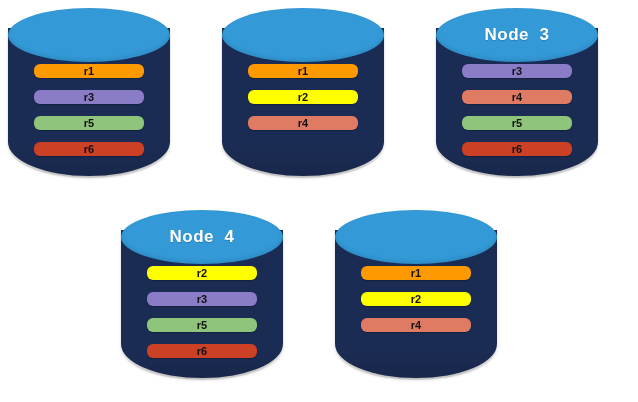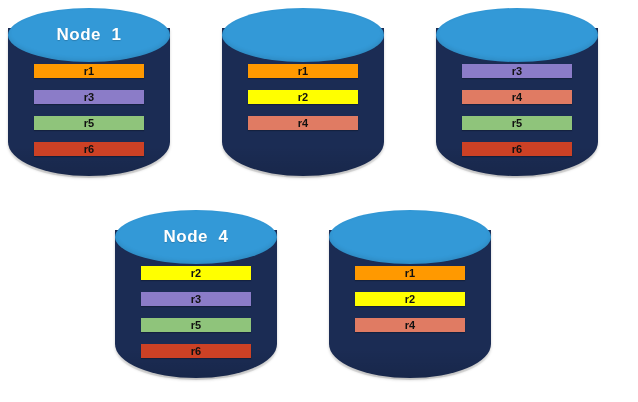--- a/index.html
+++ b/index.html
@@ -14,21 +14,21 @@
   #diagram{
     position:absolute;
     inset:0;
   }
 
   .row{
     position:absolute;
     display:flex;
   }
   .row-top{ left:0px;  top:6px;  width:638px; }
-  .row-bottom{ left:107px; top:208px; width:420px; }
+  .row-bottom{ left:113px; top:208px; width:420px; }
 
   .node{
     position:relative;
     width:178px;
     height:186px;
     margin-right:36px;
     flex:0 0 auto;
   }
   .node:last-child{ margin-right:0; }
 
@@ -88,42 +88,41 @@
 
   .bars{
     position:absolute;
     left:34px;
     top:58px;
     width:110px;
   }
   .bar{
     height:14px;
     margin-bottom:12px;
-    border-radius:0;
+    border-radius:6px;
     display:flex;
     align-items:center;
     justify-content:center;
     color:#111111;
     font-size:11px;
     font-weight:bold;
     line-height:1;
     box-shadow:0 1px 1px rgba(0,0,0,0.25);
   }
   .bar:last-child{ margin-bottom:0; }
 </style>
 </head>
 <body>
 
 <div id="diagram">
   <div class="row row-top">
       <div class="node">
         <div class="cyl-body"></div>
         <div class="cyl-shade"></div>
         <div class="cyl-top"></div>
-        <div class="node-label">Node  1</div>
         <div class="bars">
           <div class="bar" style="background: rgb(255, 153, 0);">r1</div>
           <div class="bar" style="background: rgb(139, 124, 200);">r3</div>
           <div class="bar" style="background: rgb(143, 196, 123);">r5</div>
           <div class="bar" style="background: rgb(204, 65, 37);">r6</div>
         </div>
       </div>
       <div class="node">
         <div class="cyl-body"></div>
         <div class="cyl-shade"></div>
@@ -131,20 +130,21 @@
         <div class="bars">
           <div class="bar" style="background: rgb(255, 153, 0);">r1</div>
           <div class="bar" style="background: rgb(255, 255, 0);">r2</div>
           <div class="bar" style="background: rgb(224, 123, 99);">r4</div>
         </div>
       </div>
       <div class="node">
         <div class="cyl-body"></div>
         <div class="cyl-shade"></div>
         <div class="cyl-top"></div>
+        <div class="node-label">Node  3</div>
         <div class="bars">
           <div class="bar" style="background: rgb(139, 124, 200);">r3</div>
           <div class="bar" style="background: rgb(224, 123, 99);">r4</div>
           <div class="bar" style="background: rgb(143, 196, 123);">r5</div>
           <div class="bar" style="background: rgb(204, 65, 37);">r6</div>
         </div>
       </div>
     </div>
   <div class="row row-bottom">
       <div class="node">

